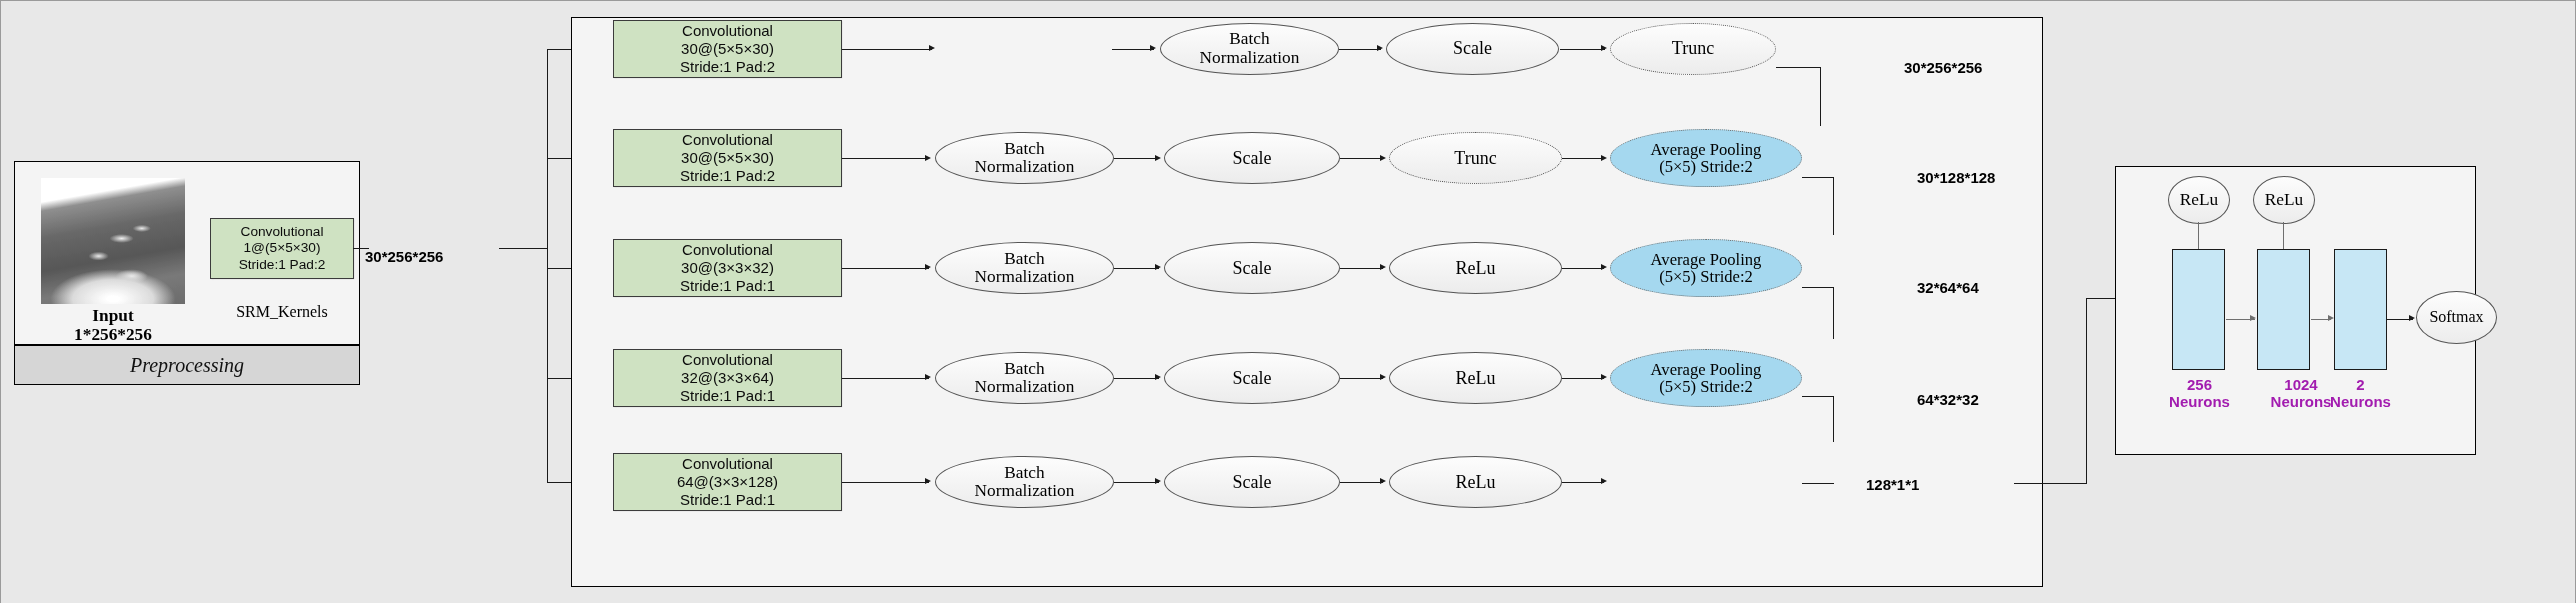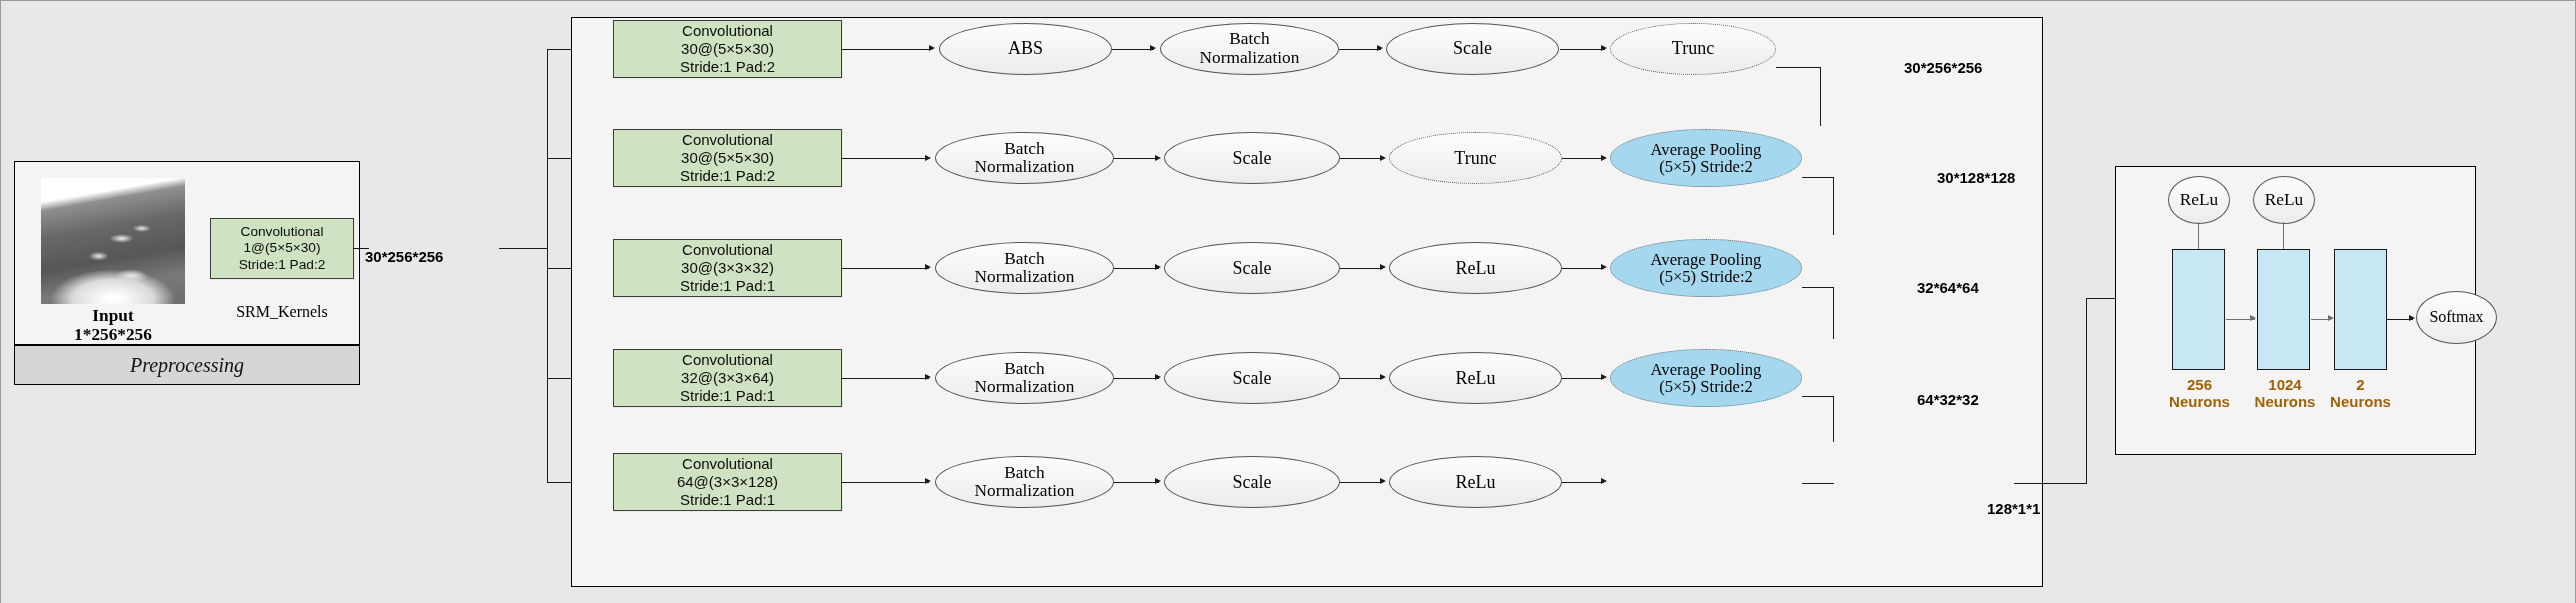--- a/index.html
+++ b/index.html
@@ -129,21 +129,21 @@
   #cls-band{left:2114px;top:453px;width:361px;height:56px;font-size:21.6px;}
   .bar{
     position:absolute;
     background:#c7e7f5;
     border:1px solid #1a1a1a;
     box-sizing:border-box;
   }
   .neurlab{
     position:absolute;
     font-family:"Liberation Sans", sans-serif;
-    font-weight:bold;font-size:15px;color:#a16207;
+    font-weight:bold;font-size:15px;color:#a21caf;
     text-align:center;line-height:1.15;
   }
 </style>
 </head>
 <body>
 
 <div id="root">
 
   <div class="panel" id="prep-panel">
     <div id="input-img"></div>
@@ -181,23 +181,20 @@
 
   <div class="panel" id="conv-panel"></div>
 
   <div class="convbox" style="left:612px;top:19px;width:229px;height:58px;">
     <span>Convolutional</span>
     <span>30@(5×5×30)</span>
     <span>Stride:1 Pad:2</span>
   </div>
   <div class="ln lnh" style="left:841px;top:48px;width:90px;"></div>
   <div class="arrow" style="left:928px;top:44px;"></div>
-  <div class="ell plain" style="left:938px;top:21.6px;width:173px;height:52px;font-size:18px;">
-    <span>ABS</span>
-  </div>
   <div class="ln lnh" style="left:1111px;top:48px;width:42px;"></div>
   <div class="arrow" style="left:1149px;top:44px;"></div>
   <div class="ell plain" style="left:1159px;top:21.6px;width:179px;height:52px;font-size:17.3px;">
     <span>Batch</span>
     <span>Normalization</span>
   </div>
   <div class="ln lnh" style="left:1338px;top:48px;width:42px;"></div>
   <div class="arrow" style="left:1376px;top:44px;"></div>
   <div class="ell plain" style="left:1385px;top:21.6px;width:173px;height:52px;font-size:18px;">
     <span>Scale</span>
@@ -233,21 +230,21 @@
     <span>Trunc</span>
   </div>
   <div class="ln lnh" style="left:1561px;top:157px;width:42px;"></div>
   <div class="arrow" style="left:1600px;top:154px;"></div>
   <div class="ell pool" style="left:1609px;top:128px;width:192px;height:58px;font-size:16.6px;">
     <span>Average Pooling</span>
     <span>(5×5) Stride:2</span>
   </div>
   <div class="ln lnh" style="left:1801px;top:176px;width:32px;"></div>
   <div class="ln lnv" style="left:1832px;top:176px;height:58px;"></div>
-  <div class="dimlab" style="left:1916px;top:168px;margin-left:20px;">30*128*128</div>
+  <div class="dimlab" style="left:1916px;top:168px;">30*128*128</div>
 
   <div class="convbox" style="left:612px;top:238px;width:229px;height:58px;">
     <span>Convolutional</span>
     <span>30@(3×3×32)</span>
     <span>Stride:1 Pad:1</span>
   </div>
   <div class="ln lnh" style="left:841px;top:267px;width:87px;"></div>
   <div class="arrow" style="left:924px;top:263px;"></div>
   <div class="ell plain" style="left:934px;top:241px;width:179px;height:52px;font-size:17.3px;">
     <span>Batch</span>
@@ -320,21 +317,21 @@
   <div class="ell plain" style="left:1163px;top:455px;width:176px;height:52px;font-size:18px;">
     <span>Scale</span>
   </div>
   <div class="ln lnh" style="left:1339px;top:481px;width:43px;"></div>
   <div class="arrow" style="left:1379px;top:477px;"></div>
   <div class="ell plain" style="left:1388px;top:455px;width:173px;height:52px;font-size:18px;">
     <span>ReLu</span>
   </div>
   <div class="ln lnh" style="left:1561px;top:481px;width:42px;"></div>
   <div class="arrow" style="left:1600px;top:477px;"></div>
-  <div class="dimlab" style="left:1986px;top:475px;margin-top:24px;">128*1*1</div>
+  <div class="dimlab" style="left:1865px;top:475px;">128*1*1</div>
 
   <div class="ln lnh" style="left:1801px;top:482px;width:32px;"></div>
   <div class="ln lnh" style="left:2013px;top:482px;width:72px;"></div>
   <div class="ln lnv" style="left:2085px;top:297px;height:186px;"></div>
   <div class="ln lnh" style="left:2085px;top:297px;width:79px;"></div>
   <div class="arrow" style="left:2162px;top:294px;"></div>
 
   <div class="panel" id="cls-panel">
     <div class="ell plain" style="left:52px;top:8.7px;width:62px;height:48px;font-size:17.3px;">
       <span>ReLu</span>
@@ -357,21 +354,21 @@
     <div class="arrow" style="left:293px;top:148px;"></div>
 
     <div class="ell plain" style="left:300px;top:124px;width:81px;height:53px;font-size:16px;">
       <span>Softmax</span>
     </div>
 
     <div class="neurlab" style="left:52px;top:209px;width:63px;">
       <div>256</div>
       <div>Neurons</div>
     </div>
-    <div class="neurlab" style="left:136px;top:209px;width:66px;">
+    <div class="neurlab" style="left:152px;top:209px;width:66px;">
       <div>1024</div>
       <div>Neurons</div>
     </div>
     <div class="neurlab" style="left:212px;top:209px;width:65px;">
       <div>2</div>
       <div>Neurons</div>
     </div>
   </div>
 
 </div>

